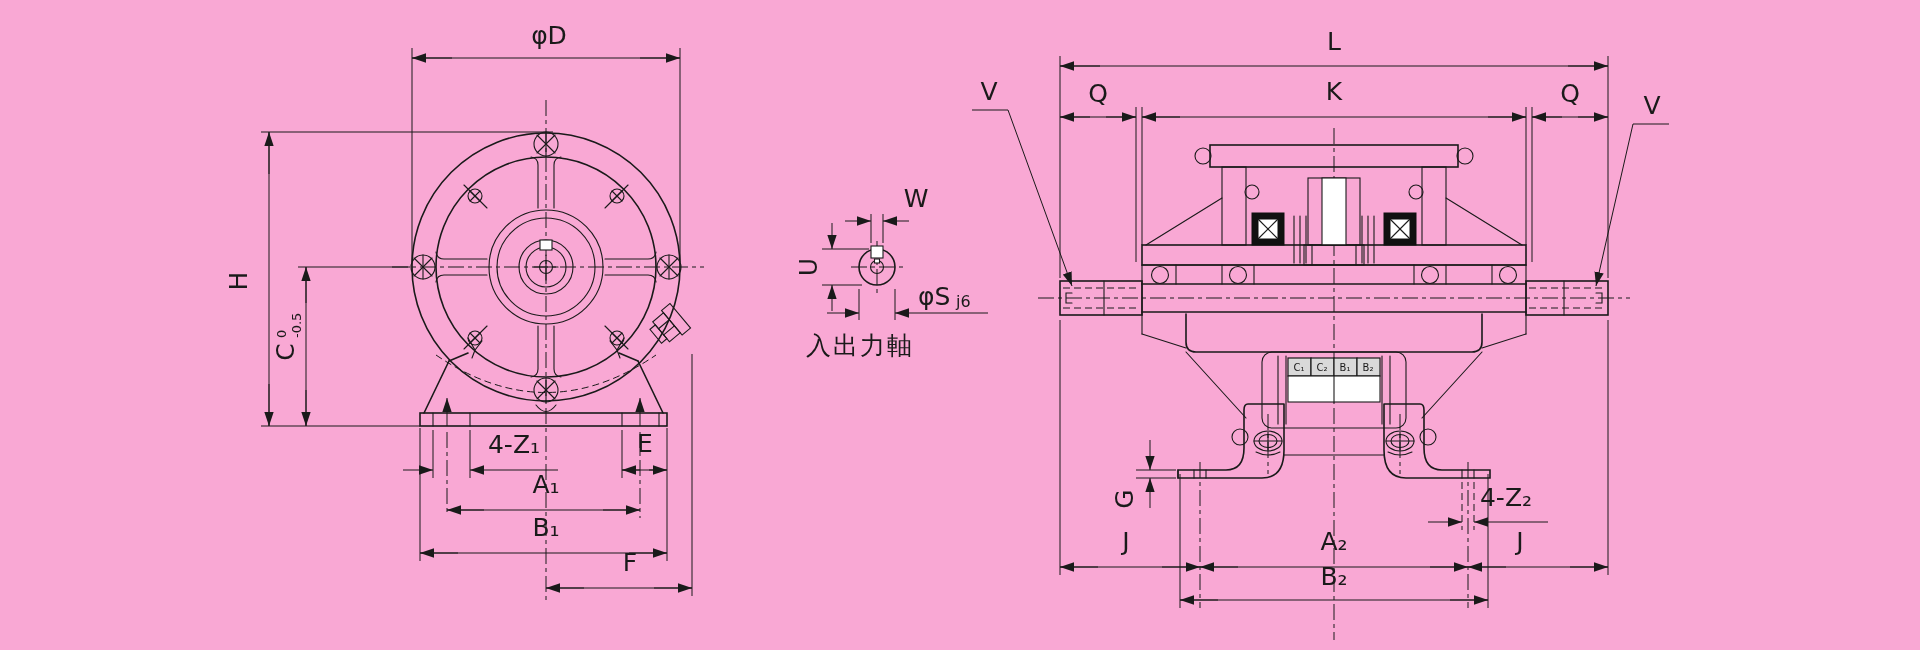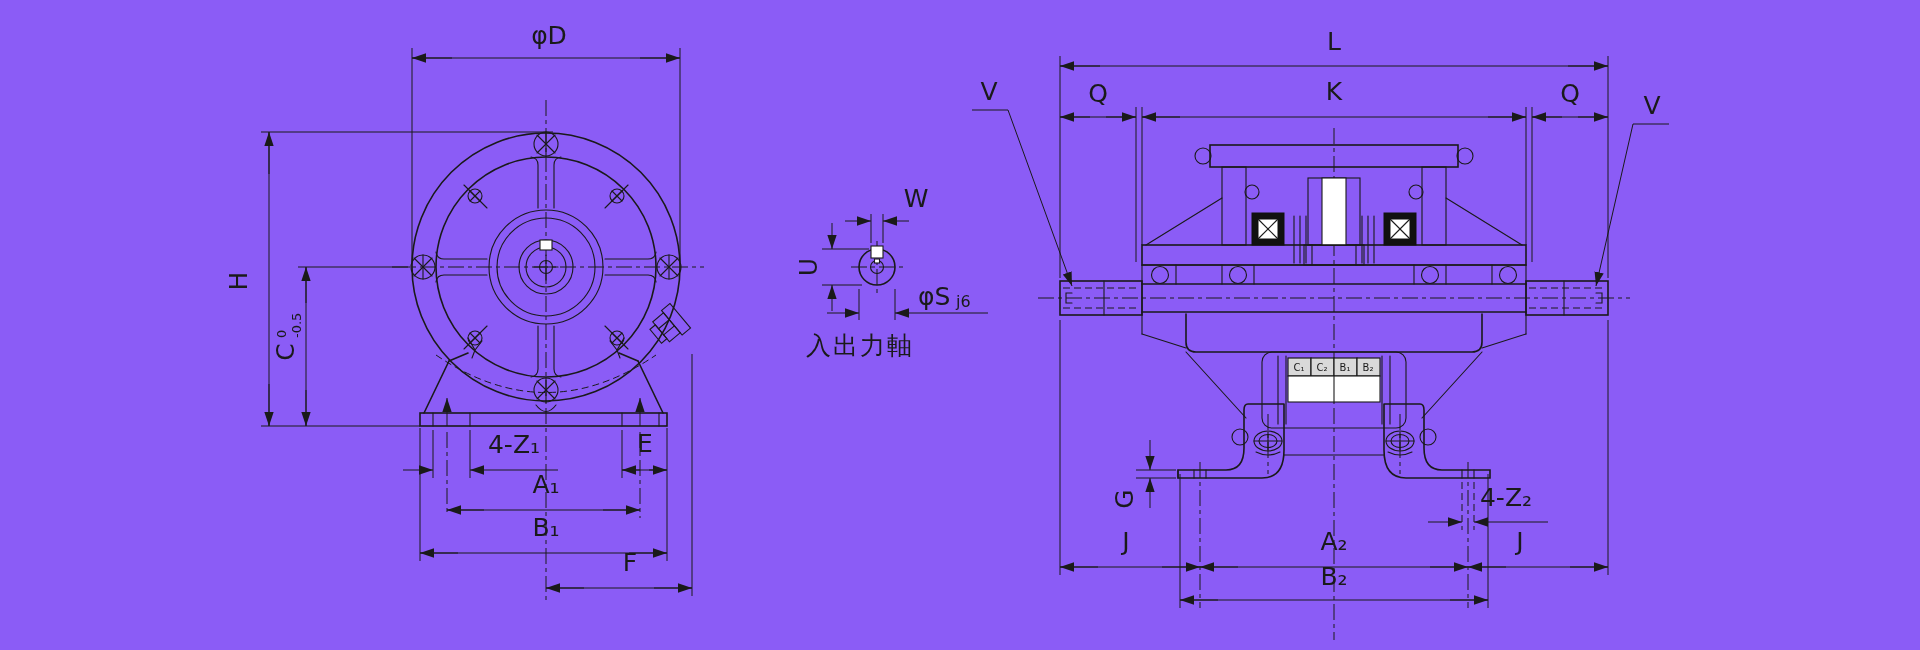--- a/index.html
+++ b/index.html
@@ -1,16 +1,16 @@
 <!DOCTYPE html>
 <html><head>
 <meta charset="utf-8">
 <style>
   html,body{margin:0;padding:0;background:#ffffff;}
-  .stage{width:1920px;height:650px;background:#8b5cf6;position:relative;overflow:hidden;}
+  .stage{width:1920px;height:650px;background:#f9a8d4;position:relative;overflow:hidden;}
   svg{display:block;}
   text{font-family:"DejaVu Sans","Liberation Sans",sans-serif;fill:#1a1a1a;}
   .dimtxt{font-size:25px;}
   .dimtxt-sm{font-size:13px;}
   .fit{font-size:16px;}
   .cjk{font-size:25px;letter-spacing:2px;}
   .termtxt{font-size:10px;}
   .obj{stroke:#1a1a1a;stroke-width:1.6;fill:none;stroke-linecap:round;}
   .obj2{stroke:#1a1a1a;stroke-width:1.1;fill:none;stroke-linecap:round;}
   .dim{stroke:#1a1a1a;stroke-width:1;fill:none;}

